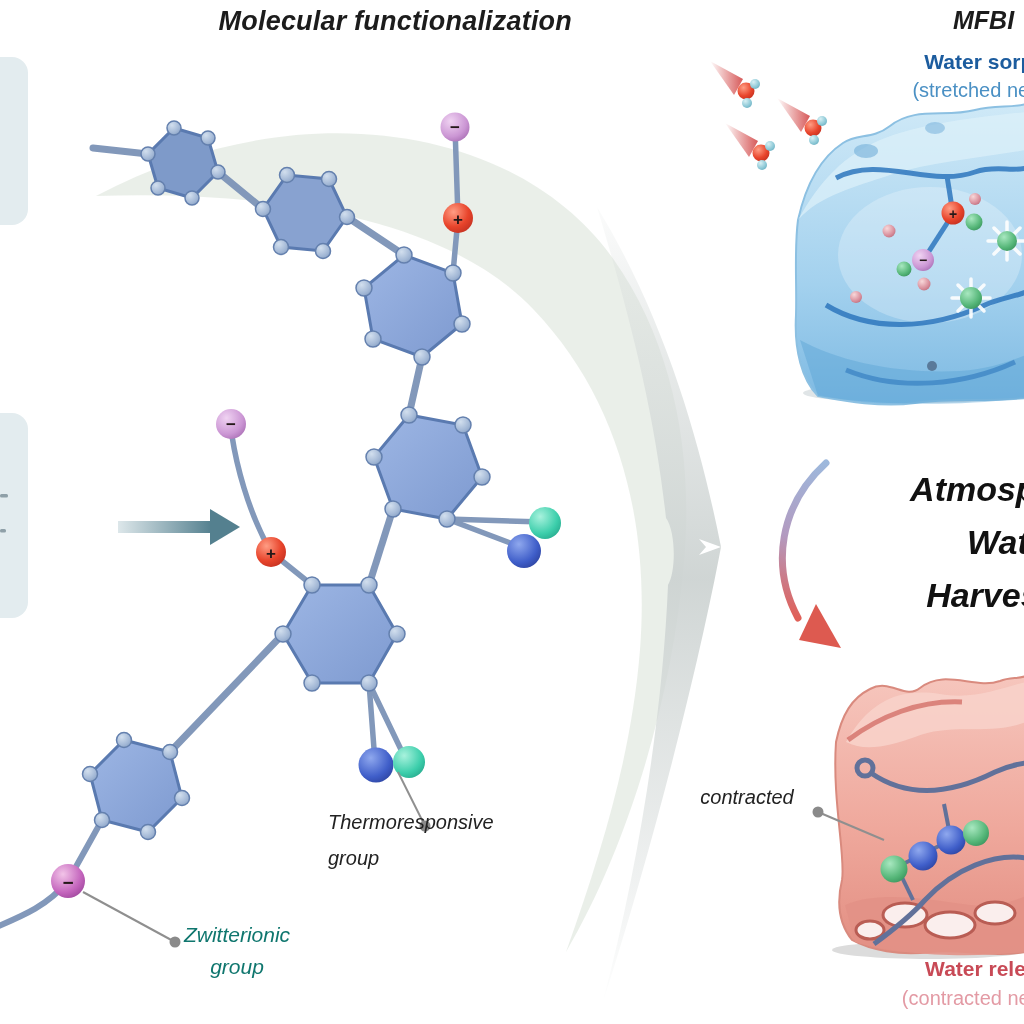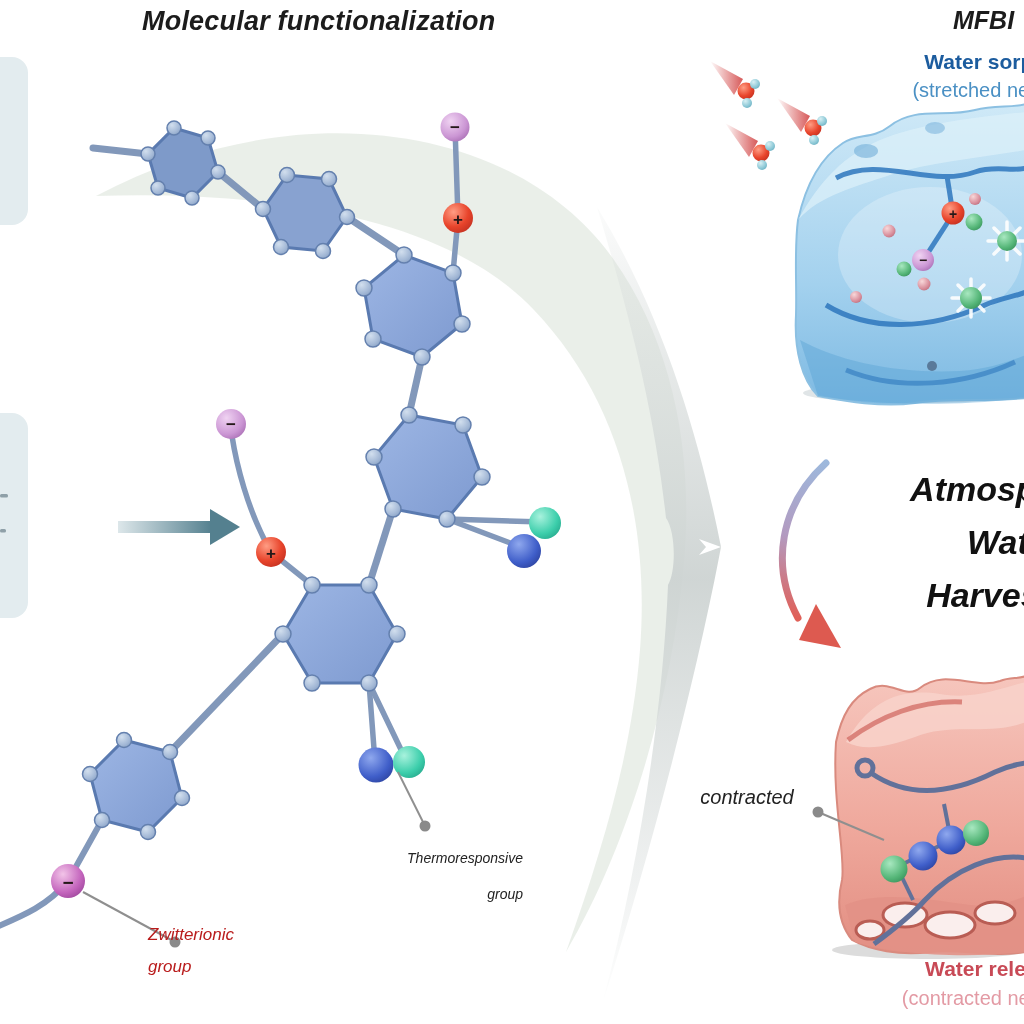--- a/index.html
+++ b/index.html
@@ -3,30 +3,30 @@
 <meta charset="utf-8">
 <style>
   html,body{margin:0;padding:0;width:1024px;height:1024px;overflow:hidden;background:#ffffff;
     font-family:"Liberation Sans",sans-serif;}
   #canvas{position:relative;width:1024px;height:1024px;overflow:hidden;background:#ffffff;}
   .panel{position:absolute;left:-32px;width:60px;background:#e3ecef;border-radius:16px;z-index:0;}
   #panel1{top:57px;height:168px;}
   #panel2{top:413px;height:205px;}
   svg.layer{position:absolute;left:0;top:0;z-index:1;}
   .txt{position:absolute;z-index:2;color:#1c1c1c;}
-  .title-left{left:142px;top:6px;width:396px;text-align:left;font-size:27px;font-weight:bold;font-style:italic;letter-spacing:.2px;}
+  .title-left{left:176px;top:6px;width:396px;text-align:right;font-size:27px;font-weight:bold;font-style:italic;letter-spacing:.2px;}
   .title-right{left:953px;top:6px;width:200px;font-size:25px;font-weight:bold;font-style:italic;white-space:nowrap;}
   .sorption-h{left:838px;top:50px;width:320px;text-align:center;font-size:21px;font-weight:bold;color:#1c5c9e;}
   .sorption-s{left:828px;top:79px;width:340px;text-align:center;font-size:20px;color:#4a90c4;}
   .process{left:858px;top:463px;width:312px;text-align:center;font-size:34px;line-height:53px;font-weight:bold;font-style:italic;color:#111;}
   .release-h{left:838px;top:957px;width:310px;text-align:center;font-size:21px;font-weight:bold;color:#c84a56;}
   .release-s{left:828px;top:987px;width:330px;text-align:center;font-size:20px;color:#e39aa4;}
   .hydrophobic{left:658px;top:781px;width:178px;text-align:center;font-size:20px;line-height:32px;font-style:italic;color:#222;}
-  .thermo{left:328px;top:840px;width:195px;text-align:right;font-size:14px;line-height:36px;font-style:italic;color:#222;}
-  .zwit{left:148px;top:919px;width:178px;font-size:17px;line-height:32px;font-style:italic;color:#b91c1c;}
+  .thermo{left:328px;top:804px;width:195px;text-align:left;font-size:20px;line-height:36px;font-style:italic;color:#222;}
+  .zwit{left:148px;top:919px;width:178px;text-align:center;font-size:21px;line-height:32px;font-style:italic;color:#0f766e;}
   .charge{font-weight:bold;fill:#241818;}
 </style>
 </head>
 <body>
 
 <div id="canvas">
 
   <div class="panel" id="panel1"></div>
   <div class="panel" id="panel2"></div>
 

